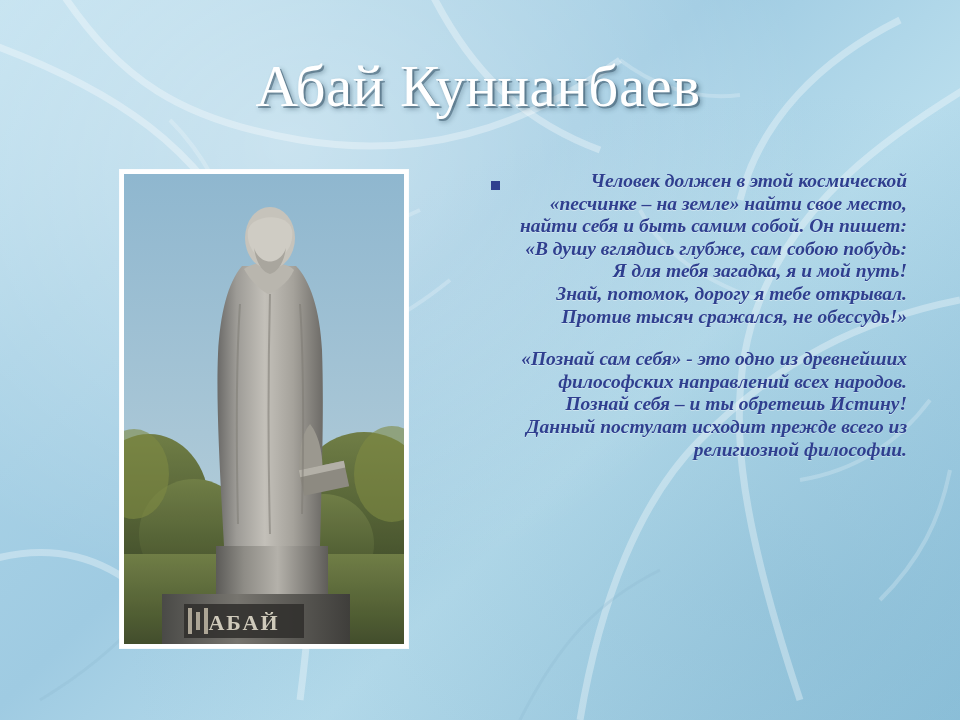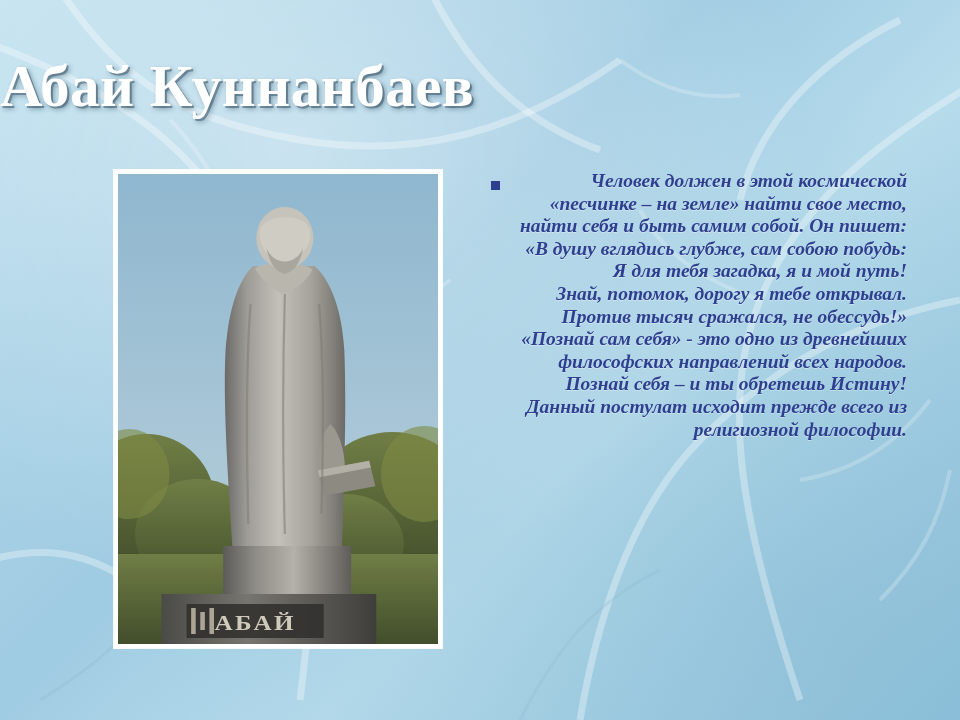--- a/index.html
+++ b/index.html
@@ -42,38 +42,38 @@
       radial-gradient(ellipse at 30% 20%, rgba(255,255,255,0.40) 0%, rgba(255,255,255,0.0) 55%),
       radial-gradient(ellipse at 85% 85%, rgba(120,175,200,0.30) 0%, rgba(255,255,255,0.0) 60%);
     pointer-events: none;
   }
 
   .title {
     position: absolute;
     top: 56px;
     left: 0;
     width: 956px;
-    text-align: left;
+    text-align: center;
     font-family: "Liberation Serif", serif;
-    font-weight: bold;
+    font-weight: normal;
     font-size: 59px;
     line-height: 1.05;
     color: #ffffff;
     letter-spacing: 0.5px;
     text-shadow:
       2px 2px 0 rgba(60,90,110,0.55),
       3px 3px 5px rgba(40,70,90,0.45);
     white-space: nowrap;
   }
 
   .photo-frame {
     position: absolute;
-    left: 114px;
+    left: 120px;
     top: 170px;
-    width: 328px;
+    width: 288px;
     height: 478px;
     background: #ffffff;
     padding: 4px;
     box-sizing: border-box;
     box-shadow: 0 0 0 1px rgba(255,255,255,0.9);
   }
   .photo {
     position: relative;
     width: 100%;
     height: 100%;
@@ -106,20 +106,21 @@
     font-style: italic;
     font-weight: bold;
     font-size: 19.5px;
     line-height: 1.16;
     color: #2f3f8f;
     white-space: pre-line;
     text-shadow: 0 1px 0 rgba(255,255,255,0.35);
     text-align: right;
   }
   .para-2 {
+    margin-top: 20px;
     padding-left: 28px;
   }
 </style>
 </head>
 <body>
 
 <div class="slide">
 
   <div class="bg-wash"></div>
 

